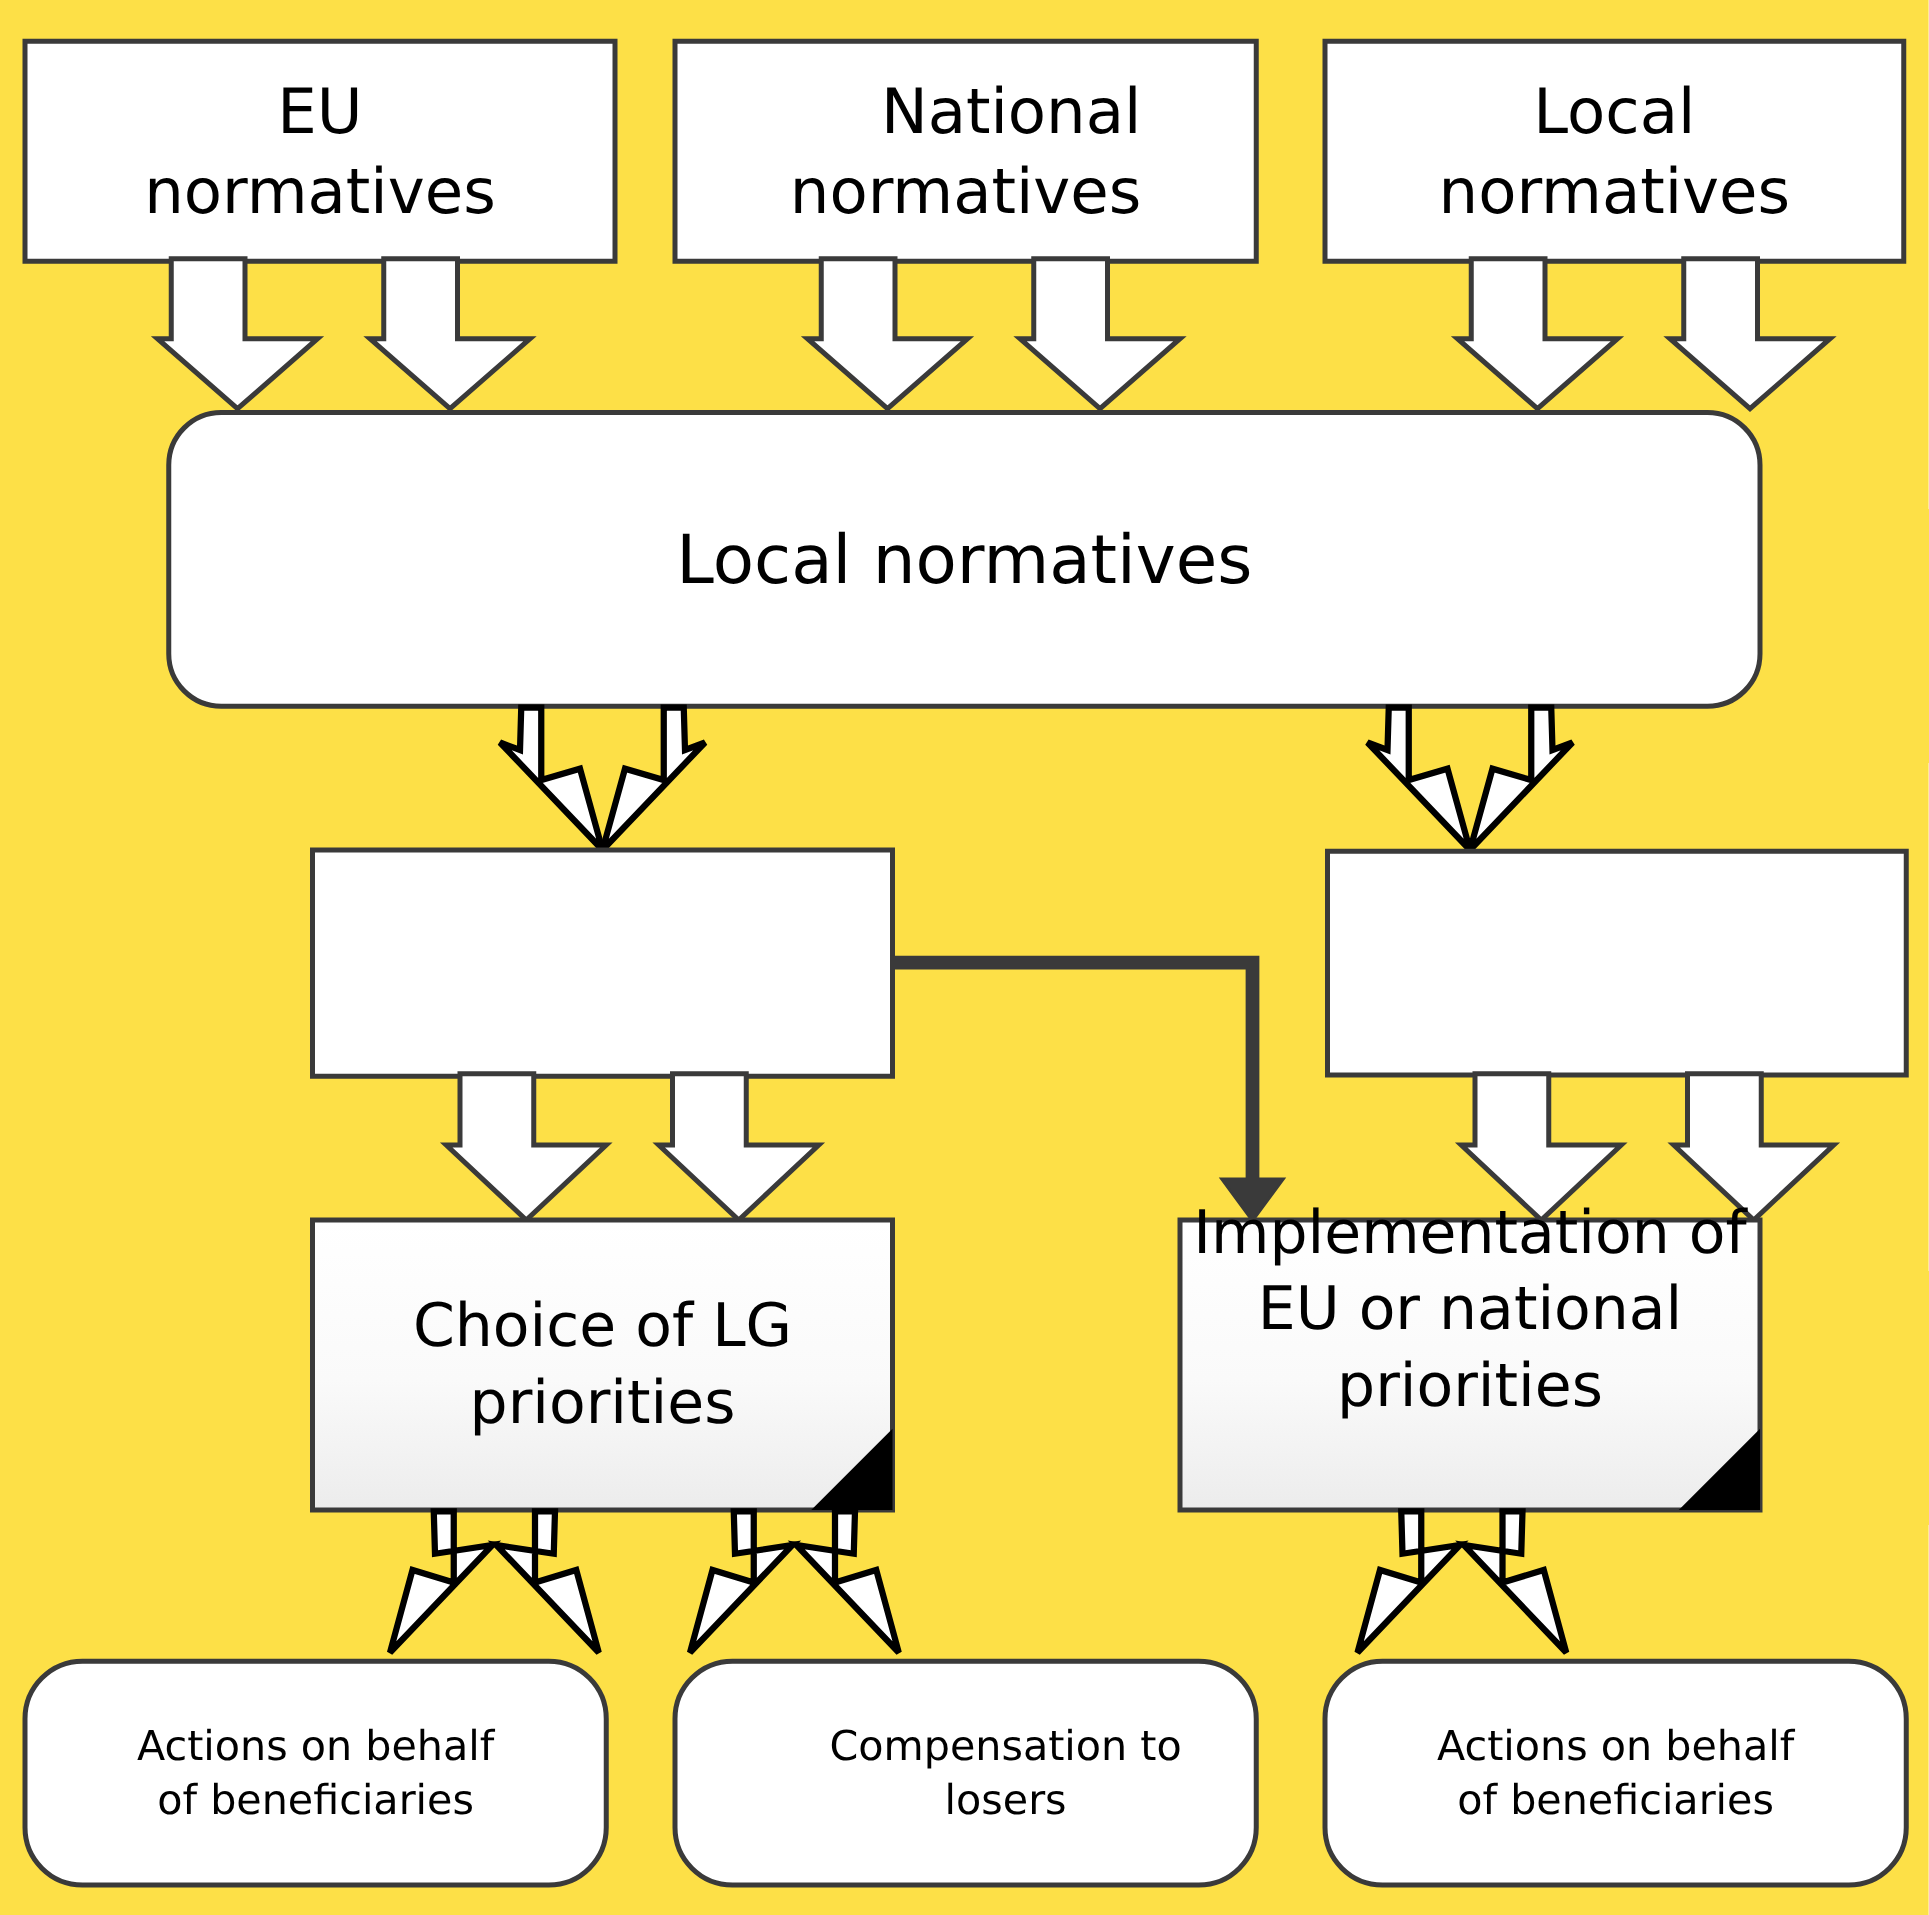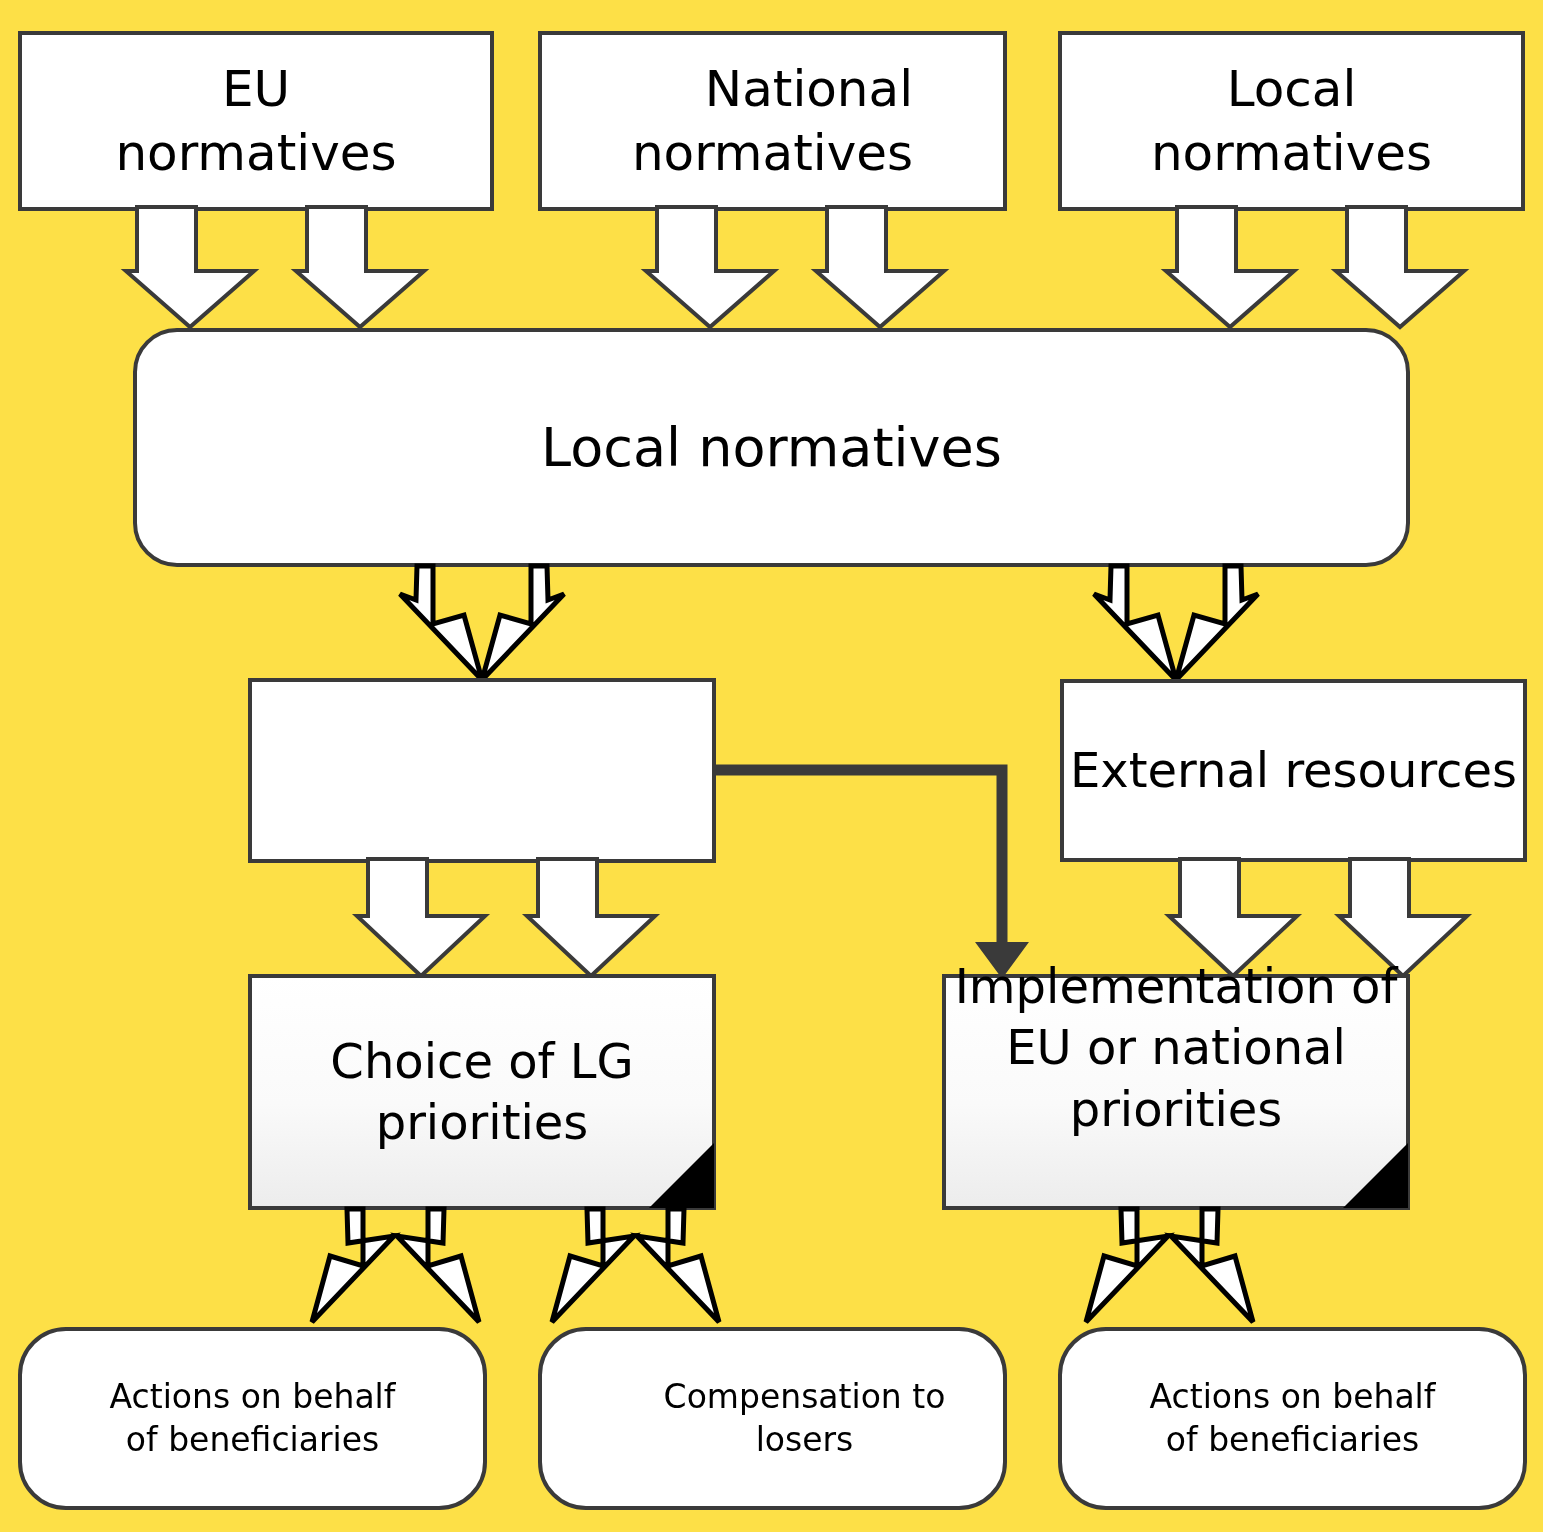--- a/index.html
+++ b/index.html
@@ -110,21 +110,20 @@
 
   <div class="node-label lbl-top" style="left:20px;  top:33px;   width:472px; height:176px;">EU
 normatives</div>
   <div class="node-label lbl-top" style="left:540px; top:33px;   width:465px; height:176px;text-align:right;">National
 normatives</div>
   <div class="node-label lbl-top" style="left:1060px;top:33px;   width:463px; height:176px;">Local
 normatives</div>
 
   <div class="node-label lbl-lg" style="left:135px; top:330px;  width:1273px; height:235px;">Local normatives</div>
 
-  <div class="node-label lbl-res" style="left:1062px;top:681px;  width:463px; height:179px;">External resources</div>
 
   <div class="node-label lbl-prio" style="left:250px; top:976px;  width:464px; height:232px;">Choice of LG
 priorities</div>
   <div class="node-label lbl-prio" style="left:944px; top:932px;  width:464px; height:232px;">Implementation of
 EU or national
 priorities</div>
 
   <div class="node-label lbl-bottom" style="left:20px;  top:1329px; width:465px; height:179px;">Actions on behalf
 of beneficiaries</div>
   <div class="node-label lbl-bottom" style="left:572px; top:1329px; width:465px; height:179px;">Compensation to

